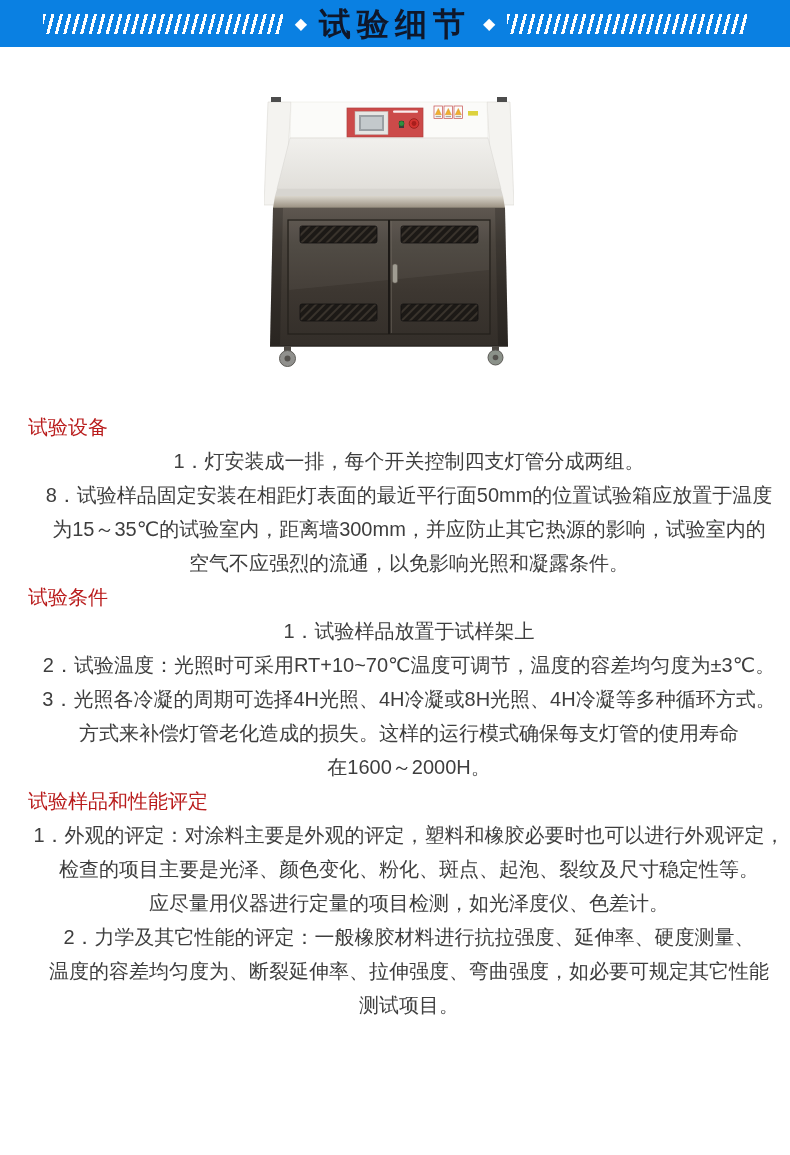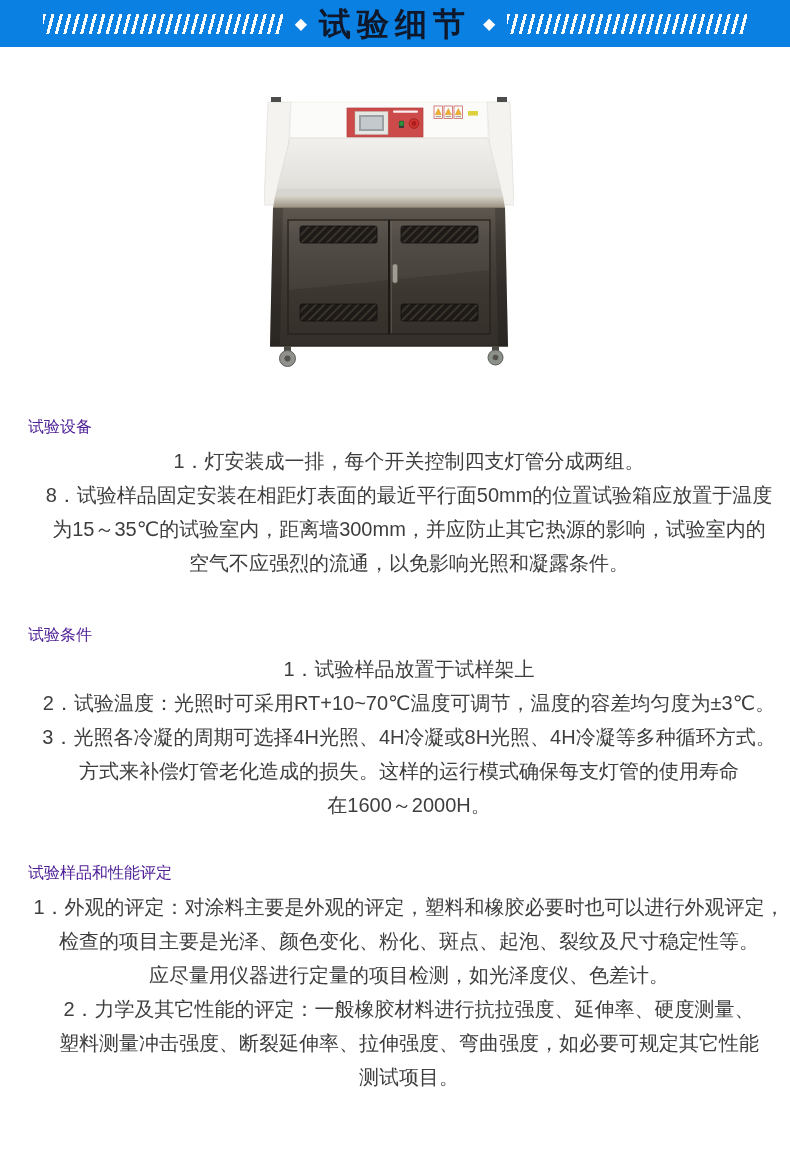--- a/index.html
+++ b/index.html
@@ -19,27 +19,27 @@
   .diamond{color:#ffffff;font-size:16px;line-height:1;}
   .banner-title{
     margin:0;color:#0f172a;font-size:32px;font-weight:bold;
     letter-spacing:6px;line-height:1;white-space:nowrap;
   }
   
   .machine-wrap{margin:45px 0 0 264px;width:250px;height:282px;}
   
   .content{padding:36px 0 0 28px;}
   .sec-heading{
-    font-size:16px;color:#4c1d95;line-height:34px;white-space:nowrap;
+    font-size:20px;color:#b91c1c;line-height:34px;white-space:nowrap;
   }
   .line{
     font-size:20px;color:#3e3e3e;line-height:34px;white-space:nowrap;text-align:center;
   }
-  #section-b{margin-top:38px;}
-  #section-c{margin-top:34px;}
+  #section-b{}
+  #section-c{}
 </style>
 </head>
 <body>
 
 <div class="banner">
   <div class="stripes"></div>
   <span class="diamond">◆</span>
   <h1 class="banner-title">试验细节</h1>
   <span class="diamond">◆</span>
   <div class="stripes"></div>
@@ -148,17 +148,17 @@
     <div class="line">方式来补偿灯管老化造成的损失。这样的运行模式确保每支灯管的使用寿命</div>
     <div class="line">在1600～2000H。</div>
   </section>
 
   <section id="section-c">
     <div class="sec-heading">试验样品和性能评定</div>
     <div class="line">1．外观的评定：对涂料主要是外观的评定，塑料和橡胶必要时也可以进行外观评定，</div>
     <div class="line">检查的项目主要是光泽、颜色变化、粉化、斑点、起泡、裂纹及尺寸稳定性等。</div>
     <div class="line">应尽量用仪器进行定量的项目检测，如光泽度仪、色差计。</div>
     <div class="line">2．力学及其它性能的评定：一般橡胶材料进行抗拉强度、延伸率、硬度测量、</div>
-    <div class="line">塑料测量冲击强度、断裂延伸率、拉伸强度、弯曲强度，如必要可规定其它性能</div>
+    <div class="line">温度的容差均匀度为、断裂延伸率、拉伸强度、弯曲强度，如必要可规定其它性能</div>
     <div class="line">测试项目。</div>
   </section>
 
 </div>
 
 </body></html>

